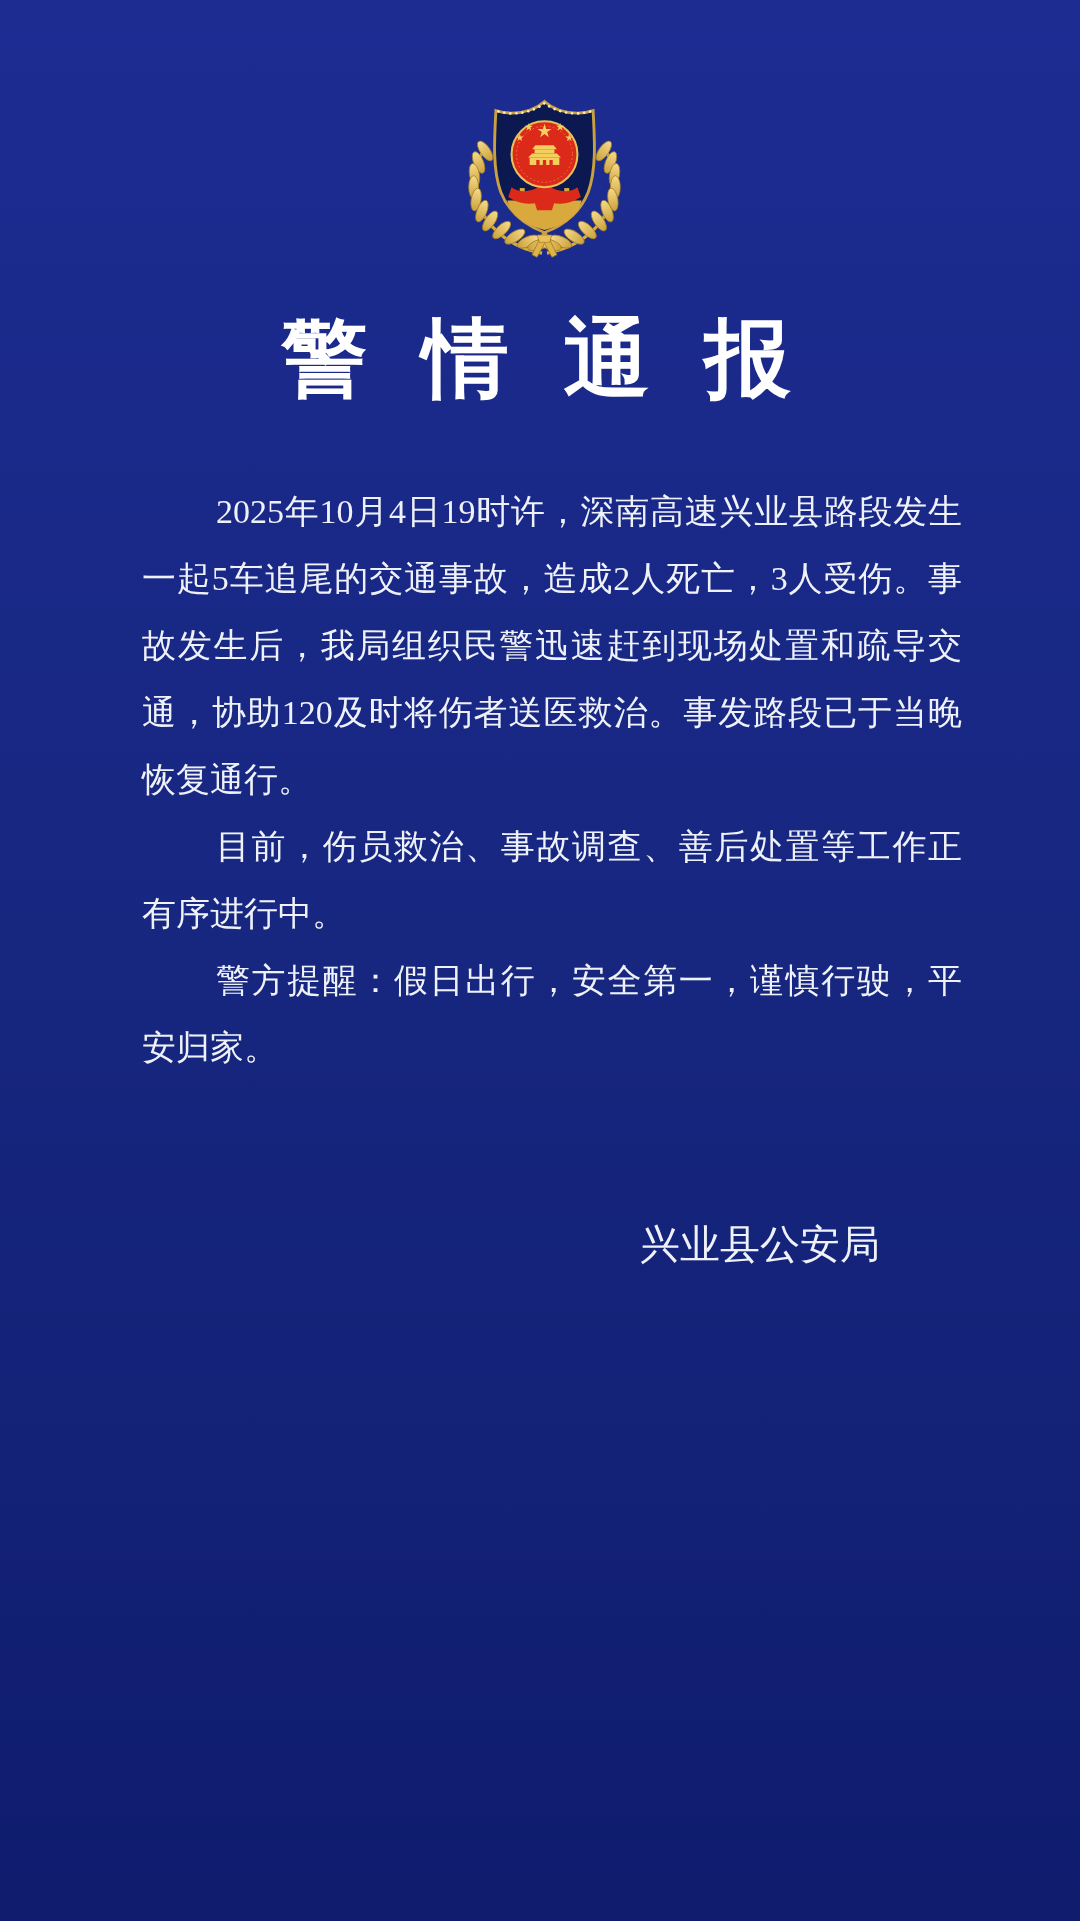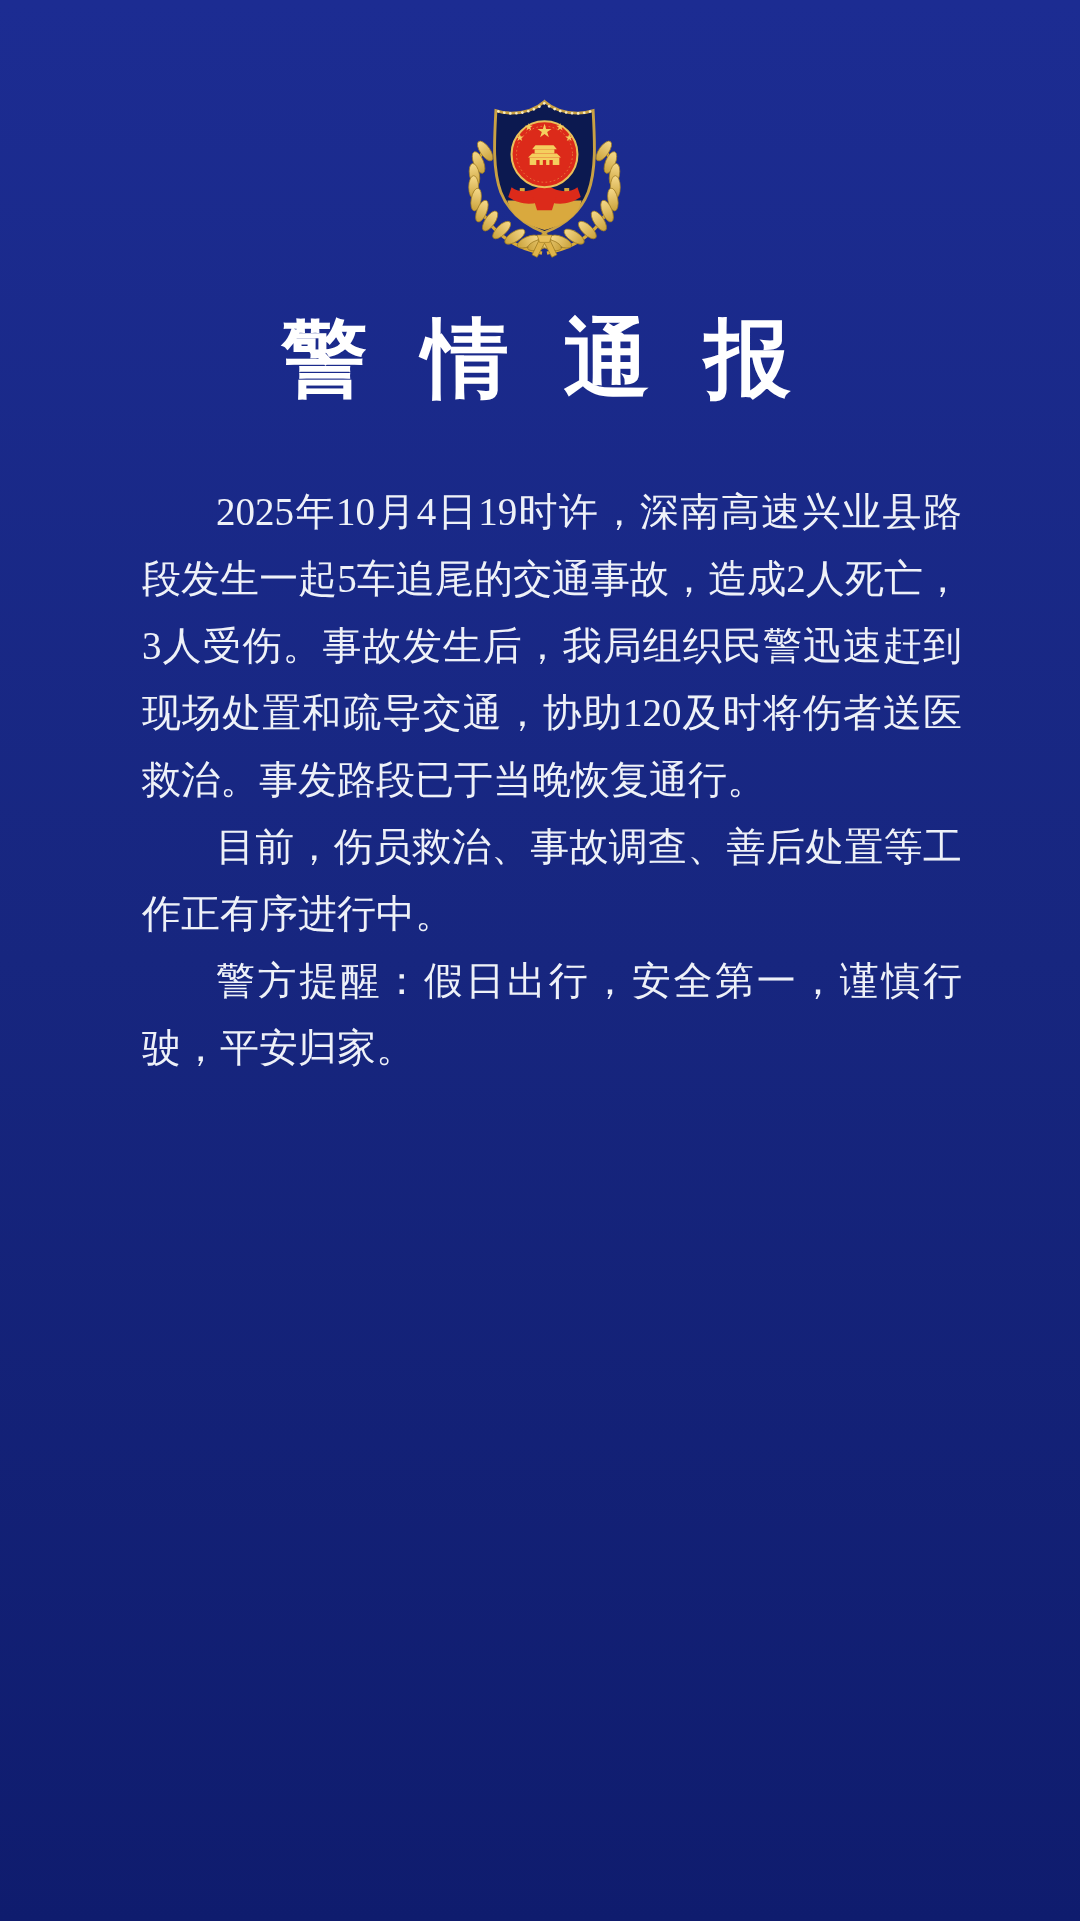--- a/index.html
+++ b/index.html
@@ -33,21 +33,21 @@
     letter-spacing: 55px;
     padding-left: 47px;
     white-space: nowrap;
   }
   .body-text {
     position: absolute;
     left: 142px;
     top: 478px;
     width: 820px;
     color: #eef1f8;
-    font-size: 39px;
+    font-size: 34px;
     line-height: 67px;
     text-align: justify;
   }
   .body-text p {
     margin: 0;
     text-indent: 74px;
   }
   .signature {
     position: absolute;
     left: 640px;
@@ -145,13 +145,14 @@
 
 <h1 class="title">警情通报</h1>
 
 <div class="body-text">
   <p>2025年10月4日19时许，深南高速兴业县路段发生一起5车追尾的交通事故，造成2人死亡，3人受伤。事故发生后，我局组织民警迅速赶到现场处置和疏导交通，协助120及时将伤者送医救治。事发路段已于当晚恢复通行。</p>
   <p>目前，伤员救治、事故调查、善后处置等工作正有序进行中。</p>
   <p>警方提醒：假日出行，安全第一，谨慎行驶，平安归家。</p>
 </div>
 
 <div class="signature">
+  <div>兴业县公安局</div>
 </div>
 
 </body></html>

